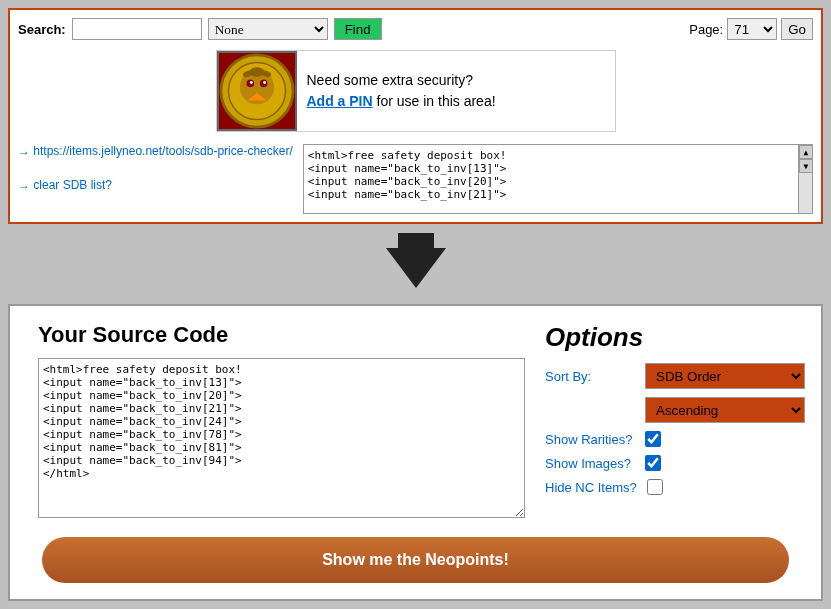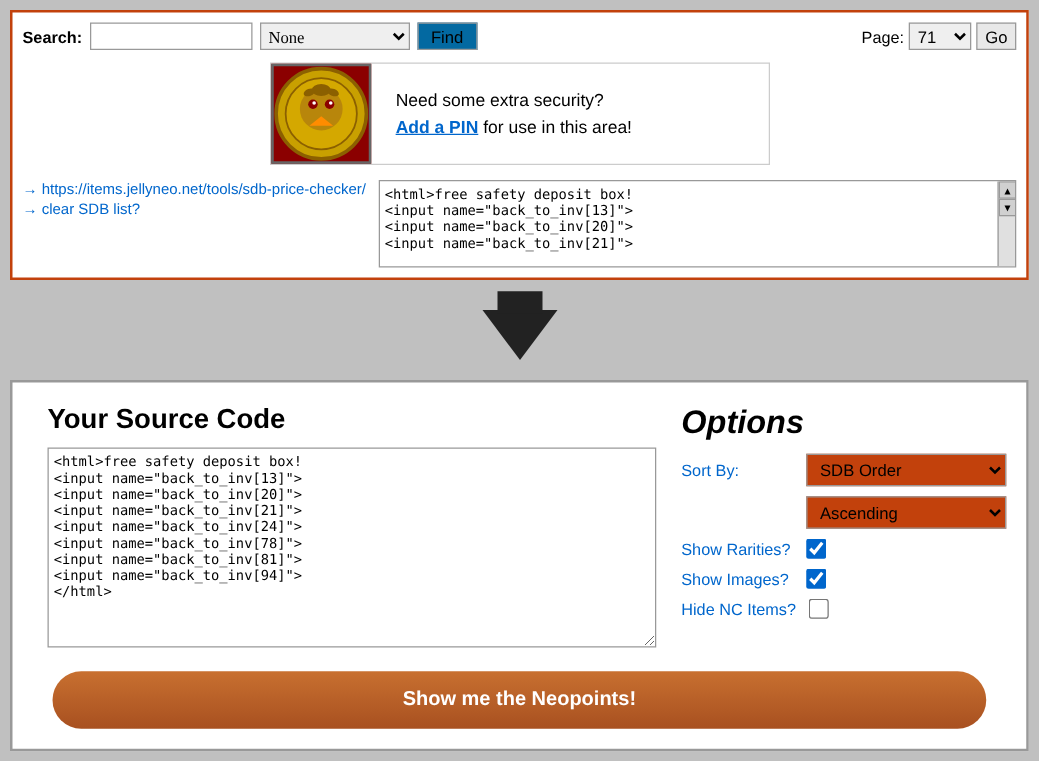--- a/index.html
+++ b/index.html
@@ -36,21 +36,21 @@
     }
     .search-select {
       border: 1px solid #999;
       padding: 2px;
       height: 22px;
       width: 120px;
       font-family: Liberation Serif, serif;
     }
     .find-btn {
       border: 1px solid #999;
-      background: #0369a1;
+      background: #22c55e;
       padding: 2px 10px;
       cursor: pointer;
       height: 22px;
     }
     .page-nav {
       margin-left: auto;
       display: flex;
       align-items: center;
       gap: 4px;
     }
@@ -66,21 +66,21 @@
       padding: 2px 6px;
       cursor: pointer;
       height: 22px;
     }
 
     
     .security-banner {
       border: 1px solid #ccc;
       display: flex;
       align-items: center;
-      gap: 20px;
+      gap: 10px;
       padding: 0;
       width: 400px;
       margin: 0 auto 12px;
     }
     .security-img {
       width: 80px;
       height: 80px;
       background: #8B0000;
       border: 2px solid #666;
       display: flex;
@@ -99,21 +99,21 @@
     }
 
     
     .bottom-top {
       display: flex;
       gap: 10px;
     }
     .links-col {
       display: flex;
       flex-direction: column;
-      gap: 2px;
+      gap: 20px;
       min-width: 200px;
     }
     .links-col a {
       color: #0066cc;
       text-decoration: none;
       font-size: 12px;
     }
     .links-col a::before {
       content: '→ ';
     }

